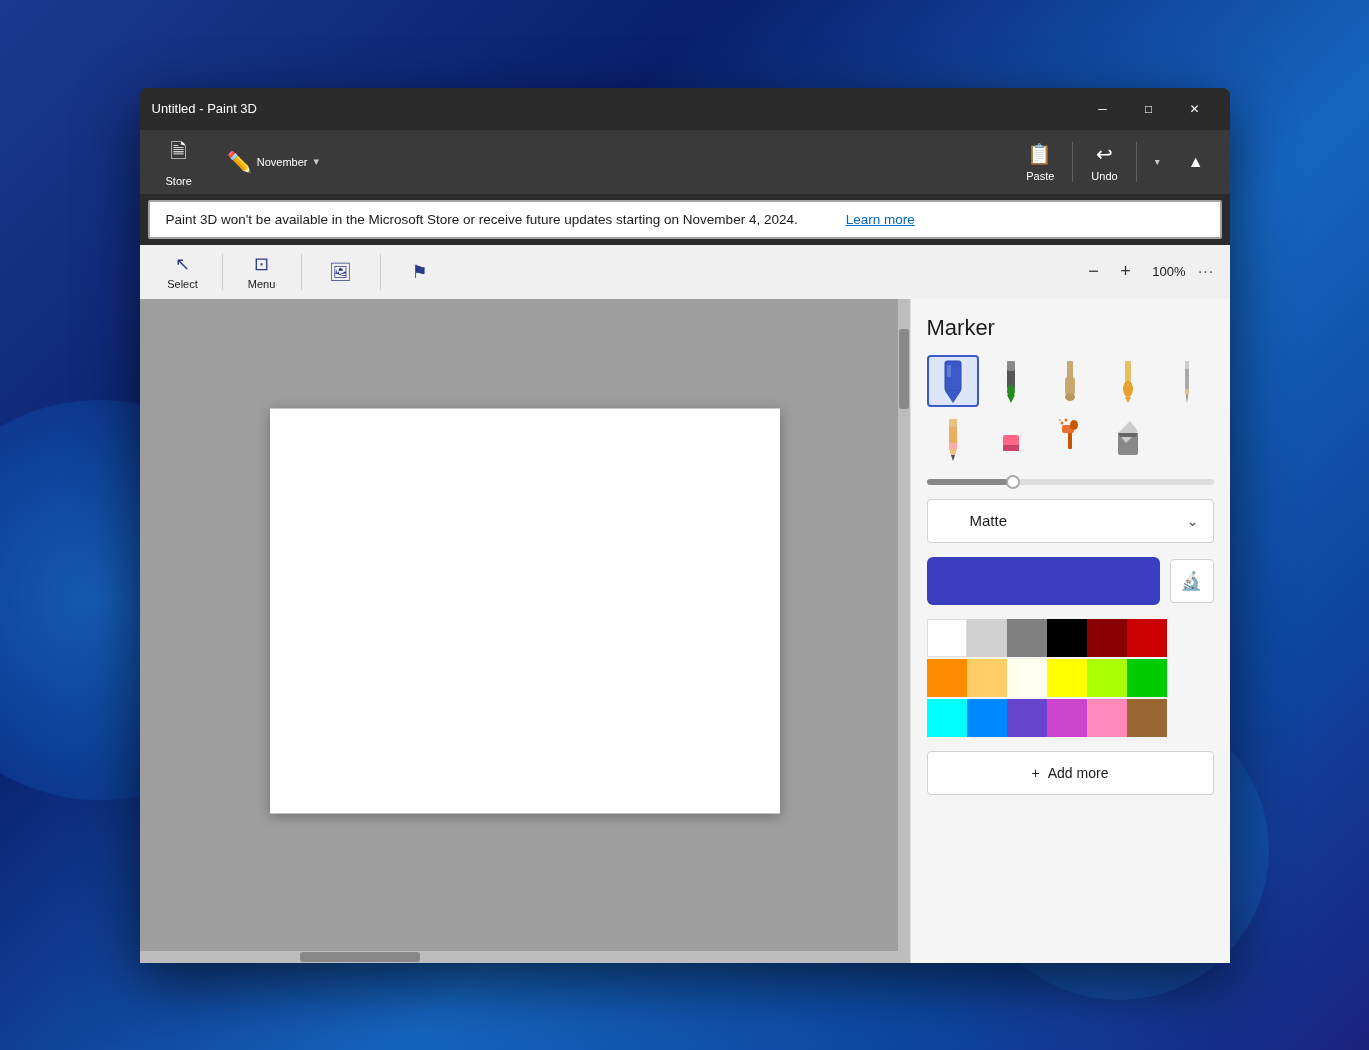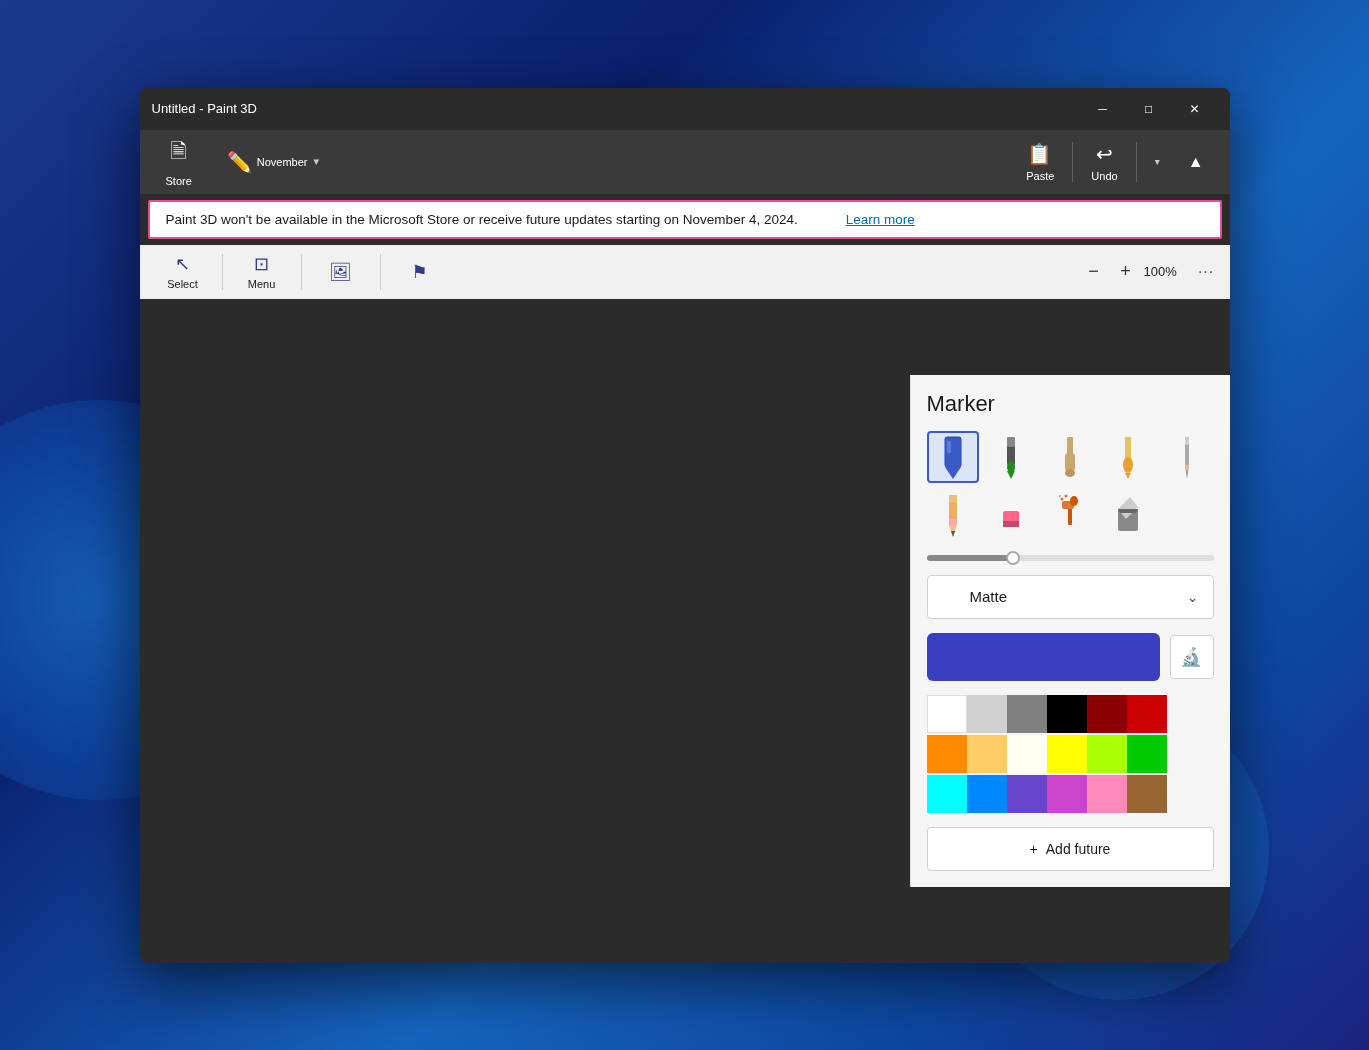--- a/index.html
+++ b/index.html
@@ -121,21 +121,21 @@
       padding: 4px 10px;
       color: #ffffff;
     }
     .menu-right-btn .icon { font-size: 20px; }
     .menu-right-btn .label { font-size: 11px; }
     .menu-separator { width: 1px; height: 40px; background: rgba(255,255,255,0.2); }
     .dropdown-arrow { font-size: 10px; color: #cccccc; }
     
     .notification-bar {
       background: #ffffff;
-      border: 2px solid #ec4899;
+      border: 2px solid #a3a3a3;
       margin: 6px 8px;
       padding: 10px 16px;
       display: flex;
       align-items: center;
       font-size: 13.5px;
       color: #1a1a1a;
       border-radius: 2px;
       flex-shrink: 0;
     }
     .notification-link {
@@ -187,39 +187,38 @@
       justify-content: center;
       cursor: pointer;
       border-radius: 4px;
       font-size: 18px;
       color: #333;
     }
     .zoom-level {
       font-size: 13px;
       color: #1a1a1a;
       min-width: 42px;
-      text-align: left;
+      text-align: right;
     }
     .more-btn {
       width: 32px;
       height: 32px;
       display: flex;
       align-items: center;
       justify-content: center;
       cursor: pointer;
       border-radius: 4px;
       font-size: 16px;
       color: #555;
     }
     
     .main-area {
       flex: 1;
       display: flex;
       overflow: hidden;
-      align-items: center;
     }
     
     .canvas-area {
       flex: 1;
       background: #9e9e9e;
       position: relative;
       overflow: hidden;
     }
     .canvas-wrapper {
       position: absolute;
@@ -625,17 +624,17 @@
           <div class="palette-cell" style="background:#0088ff;"></div>
           <div class="palette-cell" style="background:#6644cc;"></div>
           <div class="palette-cell" style="background:#cc44cc;"></div>
           <div class="palette-cell" style="background:#ff88bb;"></div>
           <div class="palette-cell" style="background:#996633;"></div>
         </div>
       </div>
 
       <div class="add-color-btn">
         <span>+</span>
-        <span>Add future</span>
+        <span>Add more</span>
       </div>
     </div>
   </div>
 </div>
 
 </body></html>

